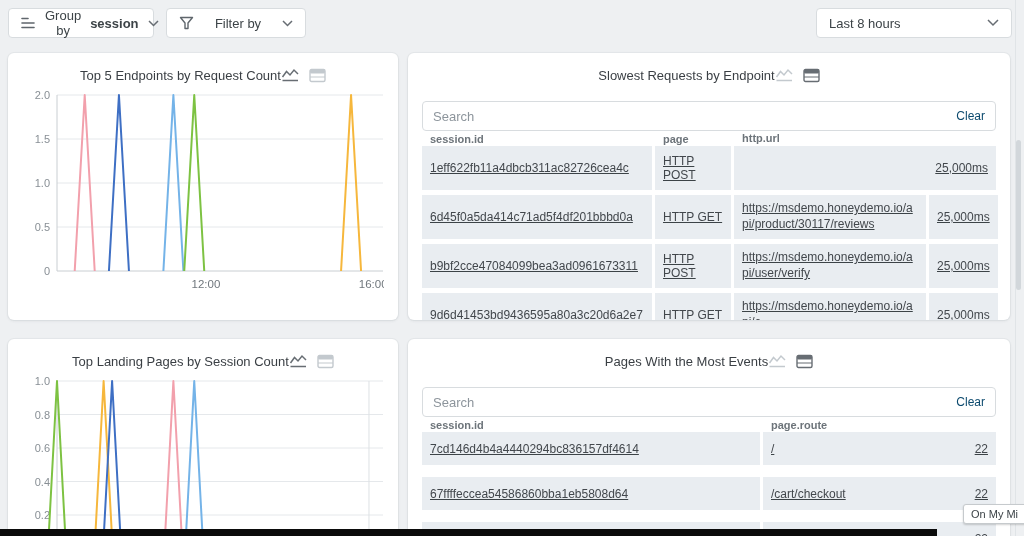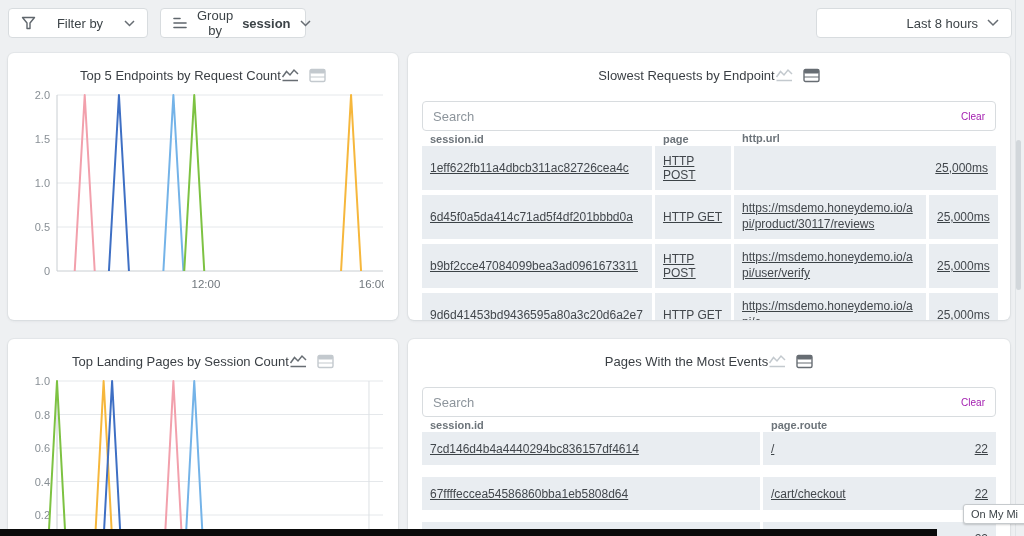--- a/index.html
+++ b/index.html
@@ -14,21 +14,21 @@
   .topbar { display:flex; align-items:center; padding:8px 12px 8px 8px; gap:12px; height:46px; }
   .btn {
     display:flex; align-items:center; gap:9px;
     background:#fff; border:1px solid #d8dcdf; border-radius:4px;
     height:30px; padding:0 12px; font-size:13px; color:#3c4347; cursor:pointer;
     font-family:inherit;
   }
   .btn .bold { font-weight:700; }
   .btn-group { width:146px; }
   .btn-filter { width:140px; justify-content:space-between; }
-  .btn-time { width:196px; margin-left:auto; justify-content:flex-end; }
+  .btn-time { width:196px; margin-left:auto; justify-content:space-between; }
   .icon { display:inline-flex; flex:none; }
   
   .grid {
     display:grid; grid-template-columns:390px 602px; grid-template-rows:267px 280px;
     gap:19px 10px; padding:0 8px; margin-top:7px;
   }
   .panel {
     background:#fff; border-radius:6px; overflow:hidden;
     box-shadow:0 1px 3px rgba(60,70,80,.10), 0 0 0 1px rgba(60,70,80,.04);
     padding:12px 14px 0 14px;
@@ -39,21 +39,21 @@
   
   .searchbox {
     margin-top:16px; height:30px; border:1px solid #d8dcdf; border-radius:4px;
     display:flex; align-items:center; padding:0 10px; background:#fff;
   }
   .searchbox input {
     border:none; outline:none; flex:1; font-size:13px; font-family:inherit; color:#3c4347;
     background:transparent;
   }
   .searchbox input::placeholder { color:#8d959c; opacity:1; }
-  .clear-label { color:#a21caf; font-size:10px; margin-left:8px; cursor:pointer; }
+  .clear-label { color:#0c4a6e; font-size:12px; margin-left:8px; cursor:pointer; }
   
   .thead { display:flex; gap:3px; height:15px; align-items:center;
            font-size:11px; font-weight:700; color:#6d747a; }
   .thead > div { padding:0 8px; }
   .trow { display:flex; gap:3px; margin-bottom:5px; cursor:pointer;text-decoration:underline; }
   .cell { background:#e9edf1; padding:6px 8px; font-size:12px; color:#42474c;
           display:flex; align-items:center; }
   
   .t-slow .c-sess { width:230px; flex:none; white-space:nowrap; overflow:hidden; }
   .t-slow .c-name { width:76px;  flex:none; }
@@ -77,46 +77,46 @@
   .scroll-thumb { position:absolute; right:3px; top:140px; width:5px; height:150px; border-radius:3px; background:#d2d7db; z-index:2; }
   svg.chart { display:block; margin-top:2px; }
 </style>
 </head>
 <body>
 
 <div class="scroll-line"></div>
 <div class="scroll-thumb"></div>
 
 <div class="topbar">
-  <button class="btn btn-filter">
-    <span class="icon">
-      <svg width="15" height="14" viewBox="0 0 15 14">
-          <path d="M1.5 1.5 L13.5 1.5 L9 7 L9 12.5 L6 12.5 L6 7 Z" fill="none" stroke="#5f666c" stroke-width="1.4" stroke-linejoin="round"></path>
-        </svg>
-    </span>
-    <span>Filter by</span>
-    <span class="icon">
-      <svg width="11" height="7" viewBox="0 0 11 7">
-          <polyline points="1,1 5.5,5.5 10,1" fill="none" stroke="#676d73" stroke-width="1.5"></polyline>
-        </svg>
-    </span>
-  </button>
-
   <button class="btn btn-group">
     <span class="icon">
       <svg width="15" height="14" viewBox="0 0 15 14">
           <g stroke="#5f666c" stroke-width="1.6" stroke-linecap="round">
             <line x1="1" y1="2.5" x2="7" y2="2.5"></line>
             <line x1="1" y1="7" x2="13" y2="7"></line>
             <line x1="1" y1="11.5" x2="13" y2="11.5"></line>
           </g>
         </svg>
     </span>
     <span>Group by</span>
     <span class="bold">session</span>
+    <span class="icon">
+      <svg width="11" height="7" viewBox="0 0 11 7">
+          <polyline points="1,1 5.5,5.5 10,1" fill="none" stroke="#676d73" stroke-width="1.5"></polyline>
+        </svg>
+    </span>
+  </button>
+
+  <button class="btn btn-filter">
+    <span class="icon">
+      <svg width="15" height="14" viewBox="0 0 15 14">
+          <path d="M1.5 1.5 L13.5 1.5 L9 7 L9 12.5 L6 12.5 L6 7 Z" fill="none" stroke="#5f666c" stroke-width="1.4" stroke-linejoin="round"></path>
+        </svg>
+    </span>
+    <span>Filter by</span>
     <span class="icon">
       <svg width="11" height="7" viewBox="0 0 11 7">
           <polyline points="1,1 5.5,5.5 10,1" fill="none" stroke="#676d73" stroke-width="1.5"></polyline>
         </svg>
     </span>
   </button>
 
   <button class="btn btn-time">
     <span>Last 8 hours</span>
     <span class="icon">

